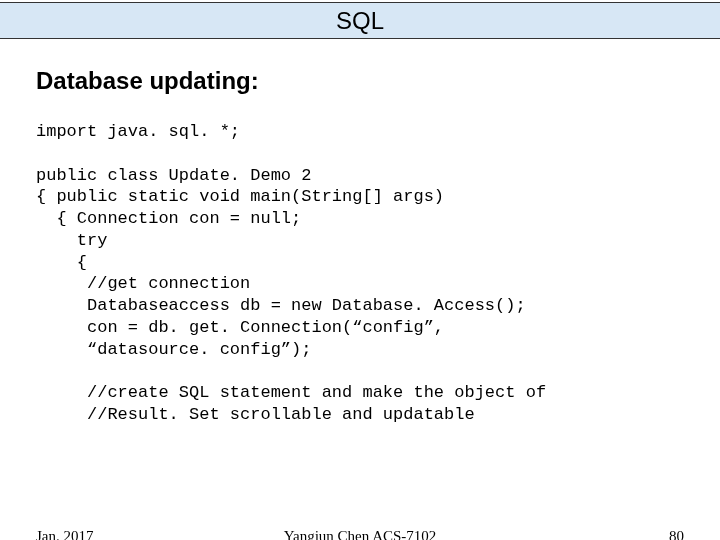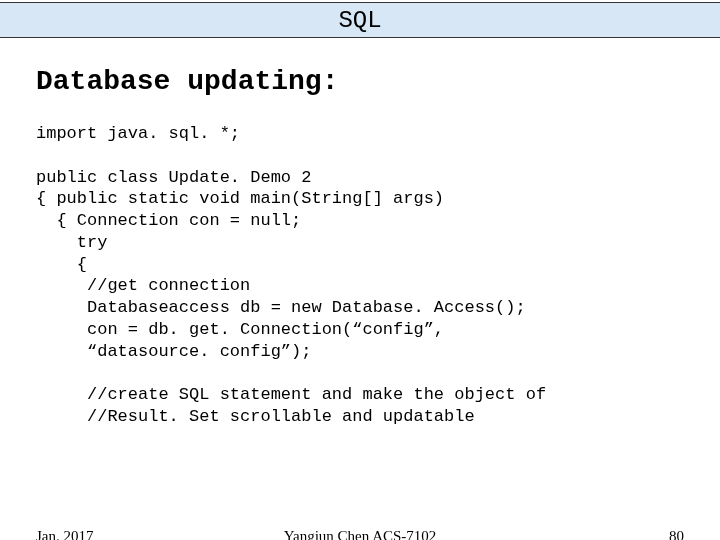--- a/index.html
+++ b/index.html
@@ -21,29 +21,29 @@
   .title-bar {
     background: #d7e7f5;
     border-top: 1px solid #333;
     border-bottom: 1px solid #333;
     text-align: center;
     padding: 4px 0 3px 0;
     margin-top: 2px;
   }
   .title-bar span {
     font-size: 24px;
-    font-family: Liberation Mono, monospace;
+    font-family: Liberation Sans, sans-serif;
   }
   .content {
     padding: 28px 36px 0 36px;
   }
   .heading {
-    font-size: 28px;
+    font-size: 24px;
     font-weight: bold;
-    font-family: Liberation Mono, monospace;
+    font-family: Liberation Sans, sans-serif;
     margin-bottom: 26px;
   }
   .code {
     font-family: "Courier New", Courier, monospace;
     font-size: 17px;
     line-height: 1.28;
     white-space: pre;
   }
   .footer {
     position: absolute;

